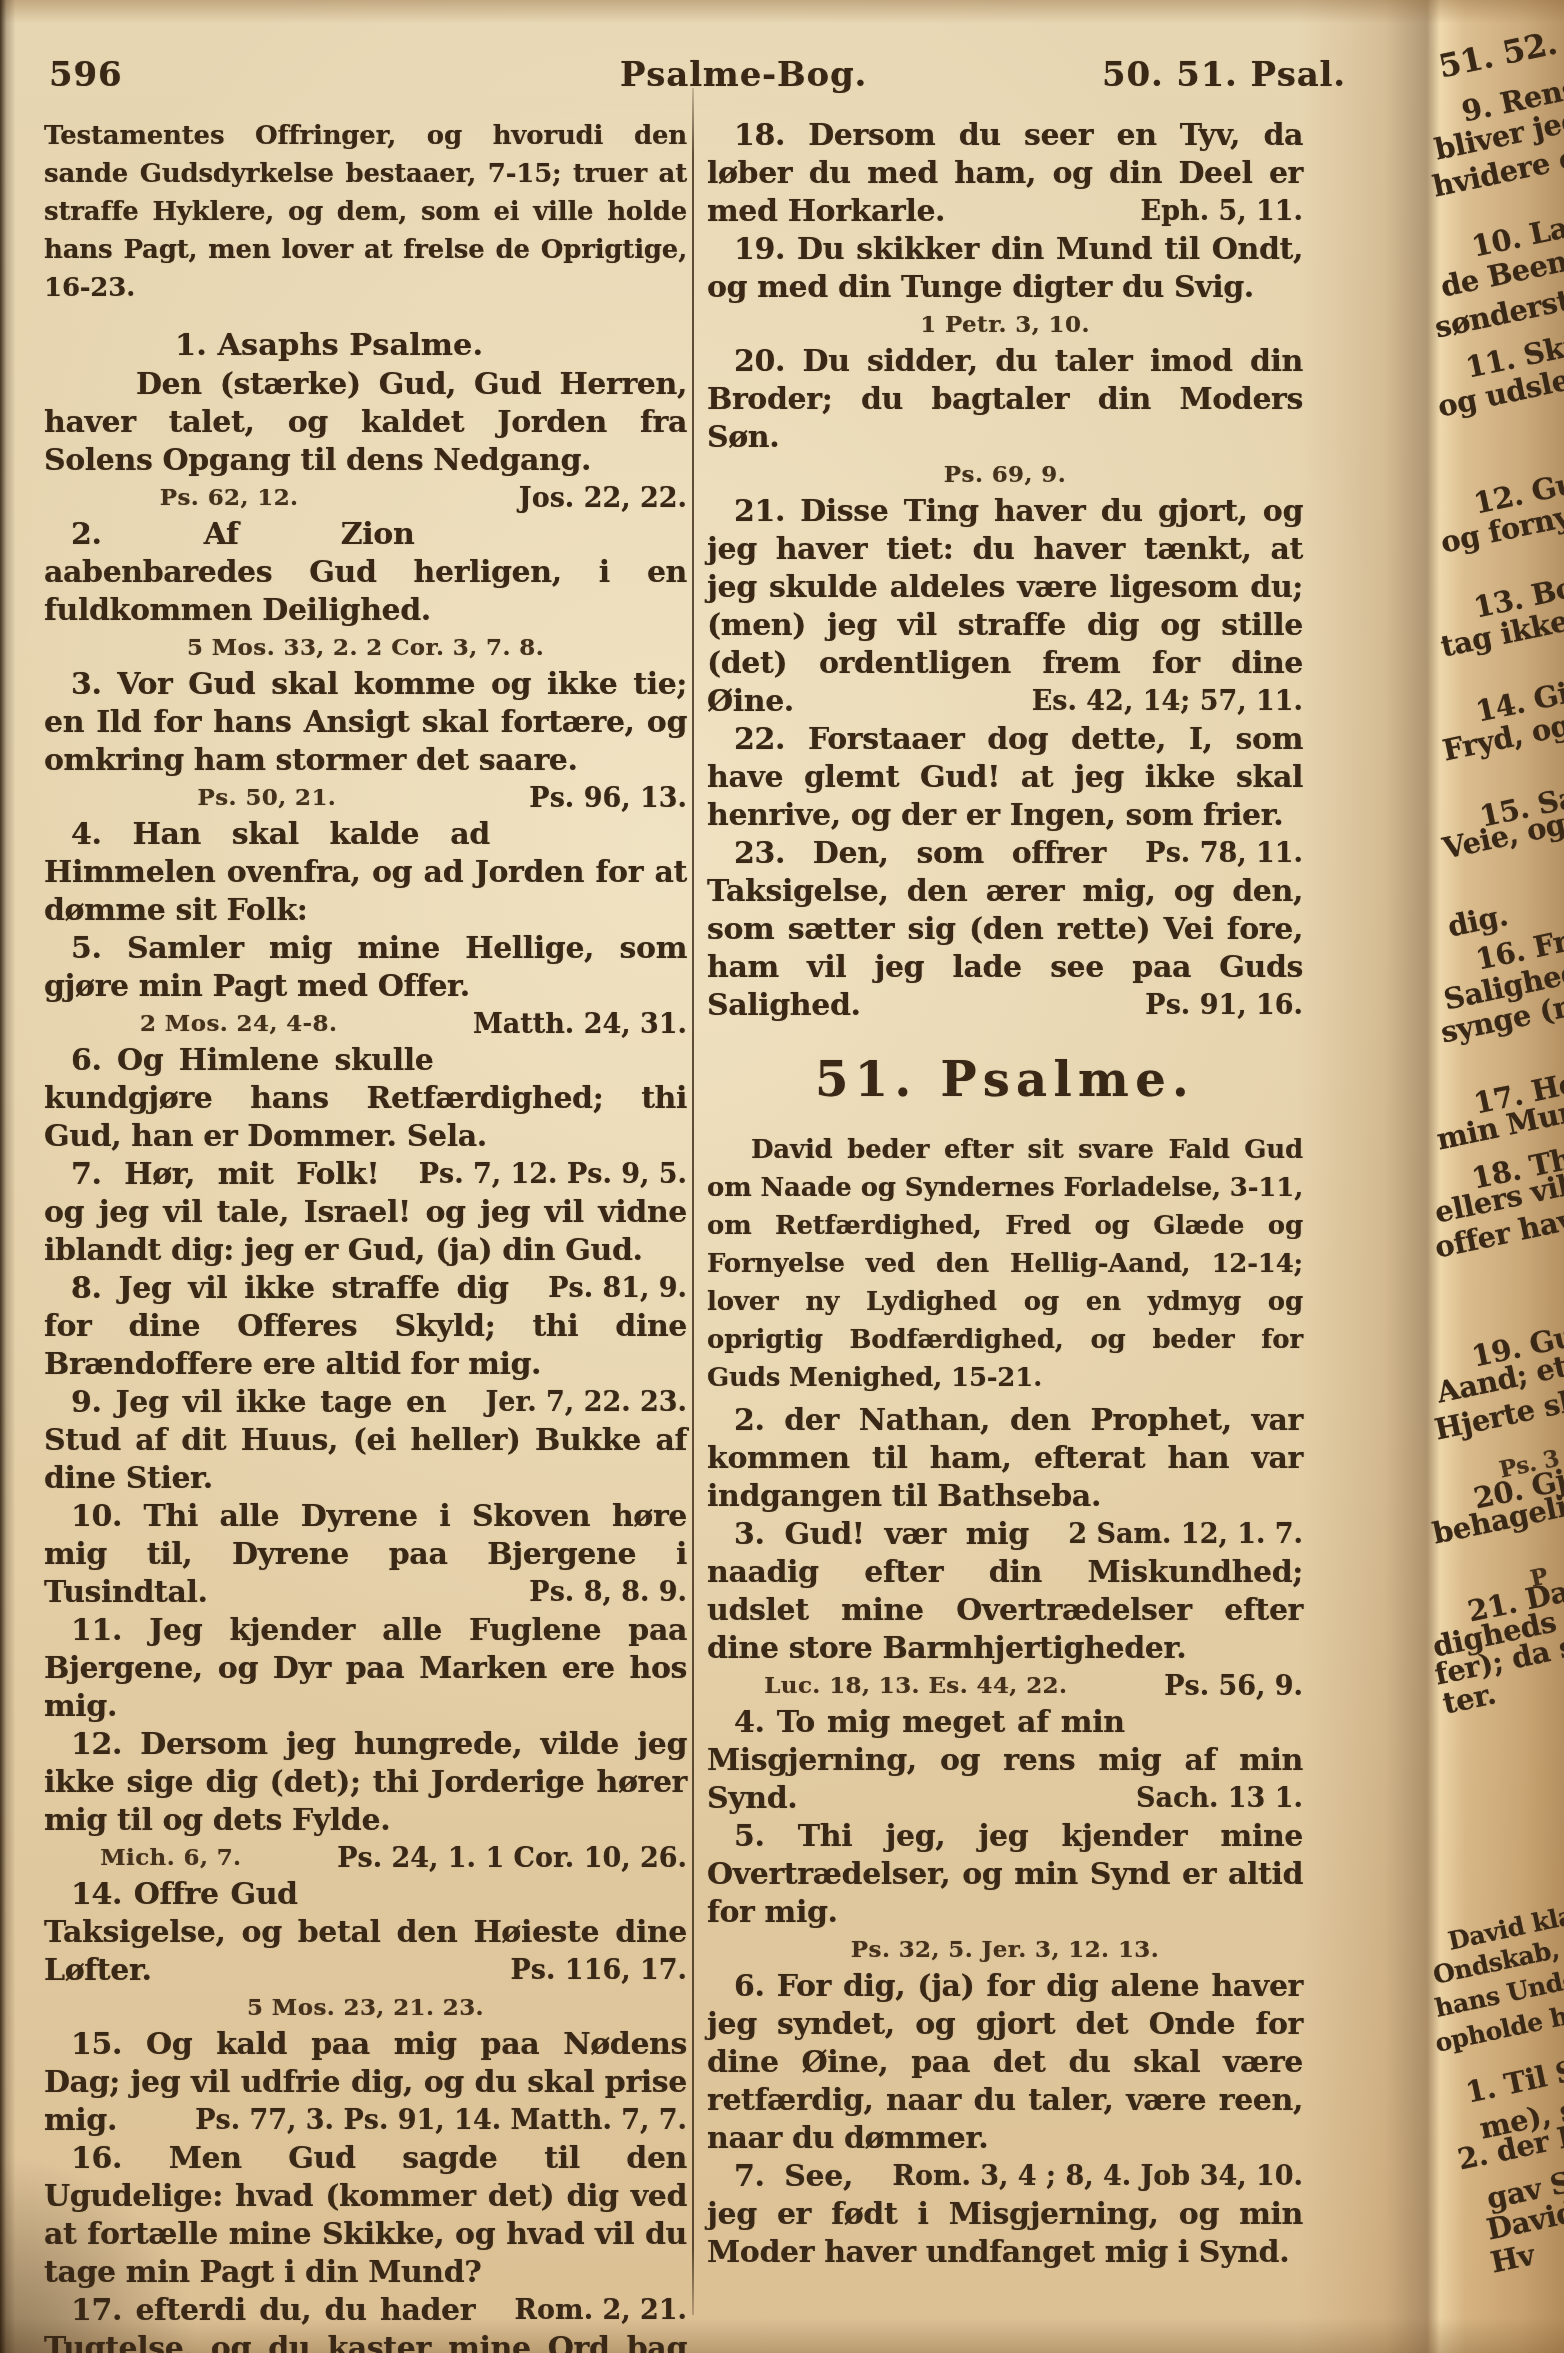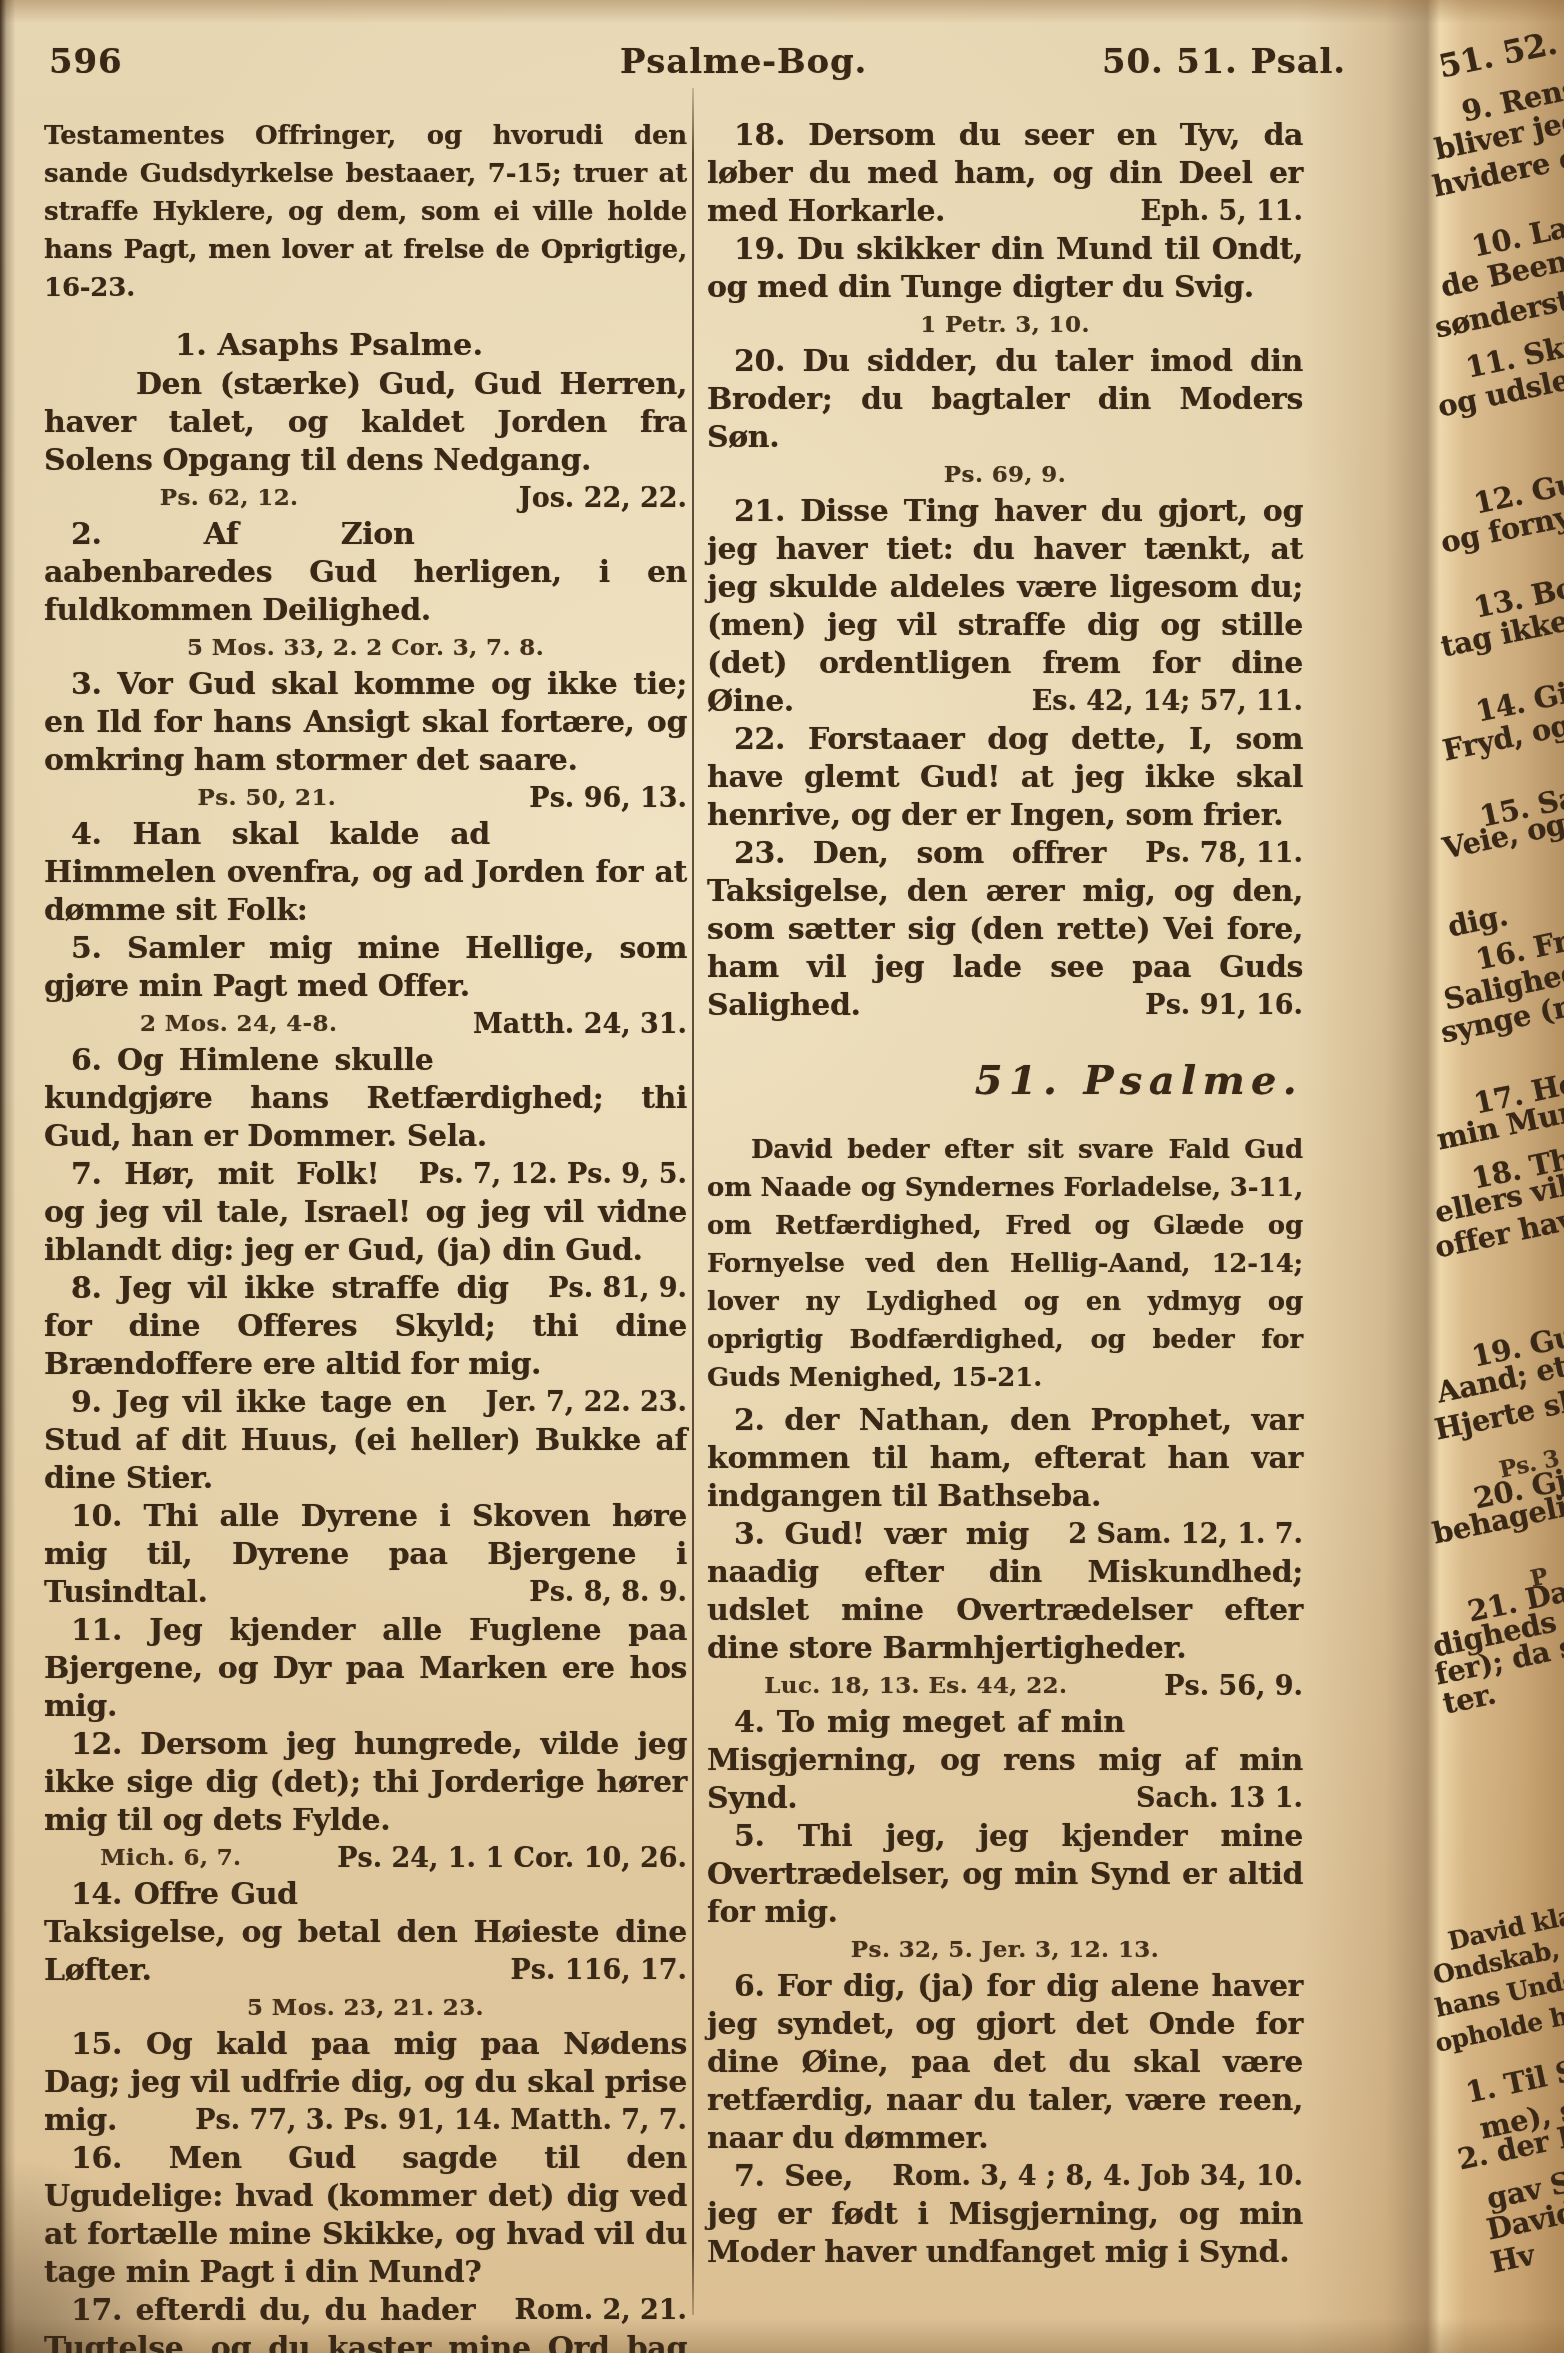--- a/index.html
+++ b/index.html
@@ -16,40 +16,40 @@
     background-image:
       linear-gradient(90deg, rgba(40,24,10,.85) 0px, rgba(40,24,10,.25) 6.3px, rgba(40,24,10,0) 15.6px),
       radial-gradient(circle 282px at 0% 100%, rgba(46,28,12,.45), rgba(46,28,12,0) 70%),
       linear-gradient(180deg, rgba(135,94,48,.38) 0px, rgba(135,94,48,0) 23.5px),
       linear-gradient(0deg, rgba(110,75,35,.32) 0px, rgba(110,75,35,0) 36px),
       linear-gradient(90deg, rgba(0,0,0,0) 1299px, rgba(150,102,52,.22) 1385px, rgba(94,59,25,.40) 1427px, rgba(243,219,170,.60) 1440px, rgba(204,160,102,.42) 1465px, rgba(178,130,74,.50) 1522px, rgba(152,106,54,.62) 1565px),
       radial-gradient(ellipse 1056px 1369px at 42% 36%, rgba(255,249,226,.42), rgba(255,249,226,0) 72%),
       linear-gradient(180deg, #e7d6b2 0%, #e4d0a8 60%, #dcc094 100%);
     text-shadow:0 0 0.9px rgba(61,42,22,.5);
   }
-  .runhead span{position:absolute;top:41px;font-size:34px;letter-spacing:0.8px;}
+  .runhead span{position:absolute;top:54px;font-size:34px;letter-spacing:0.8px;}
   .pageno{left:49px;}
   .booktitle{left:588px;letter-spacing:1.6px;margin-left:32px;}
   .psalref{left:1102px;}
   .col{position:absolute;top:116px;}
   .col-left{left:44px;width:643px;}
   .col-right{left:707px;width:596px;}
   .divider{position:absolute;left:692px;top:88px;width:2.3px;height:2227px;
     background:linear-gradient(180deg, rgba(58,40,23,.2), rgba(58,40,23,.8) 3%, rgba(58,40,23,.8) 97%, rgba(58,40,23,.25));}
   p{margin:0;}
   .verse{font-size:30px;line-height:38px;letter-spacing:-0.4px;
     text-align:justify;text-indent:27px;}
   .verse.open{text-indent:92px;}
   .vref{float:right;padding-left:12.5px;font-size:27px;letter-spacing:0;}
   .refline{font-size:23px;line-height:36px;text-align:center;color:var(--ink-soft);letter-spacing:0.4px;}
   .intro{font-size:26px;line-height:38px;letter-spacing:-0.2px;text-align:justify;margin:0 0 4.7px 0;}
   .intro.indented{text-indent:44px;}
   .subheading{font-size:30.5px;line-height:41px;padding-left:131px;margin-top:18px;}
-  .psalm-heading{font-size:40px;line-height:39px;text-align:right;letter-spacing:6.3px;
-    margin:36px 0 31px 0;font-style:italic;}
+  .psalm-heading{font-size:48px;line-height:39px;text-align:center;letter-spacing:6.3px;
+    margin:36px 0 31px 0;}
   .edge{position:absolute;left:1418px;top:31px;width:250px;height:2316px;}
   .frag{position:absolute;white-space:nowrap;font-size:29px;letter-spacing:-0.4px;
     transform:rotate(-12deg);transform-origin:0 60%;}
   .frag.small{font-size:23px;color:var(--ink-soft);}
   .frag.intro-size{font-size:25px;}
   .frag.head{font-size:32px;}
 </style>
 </head>
 <body>
 

